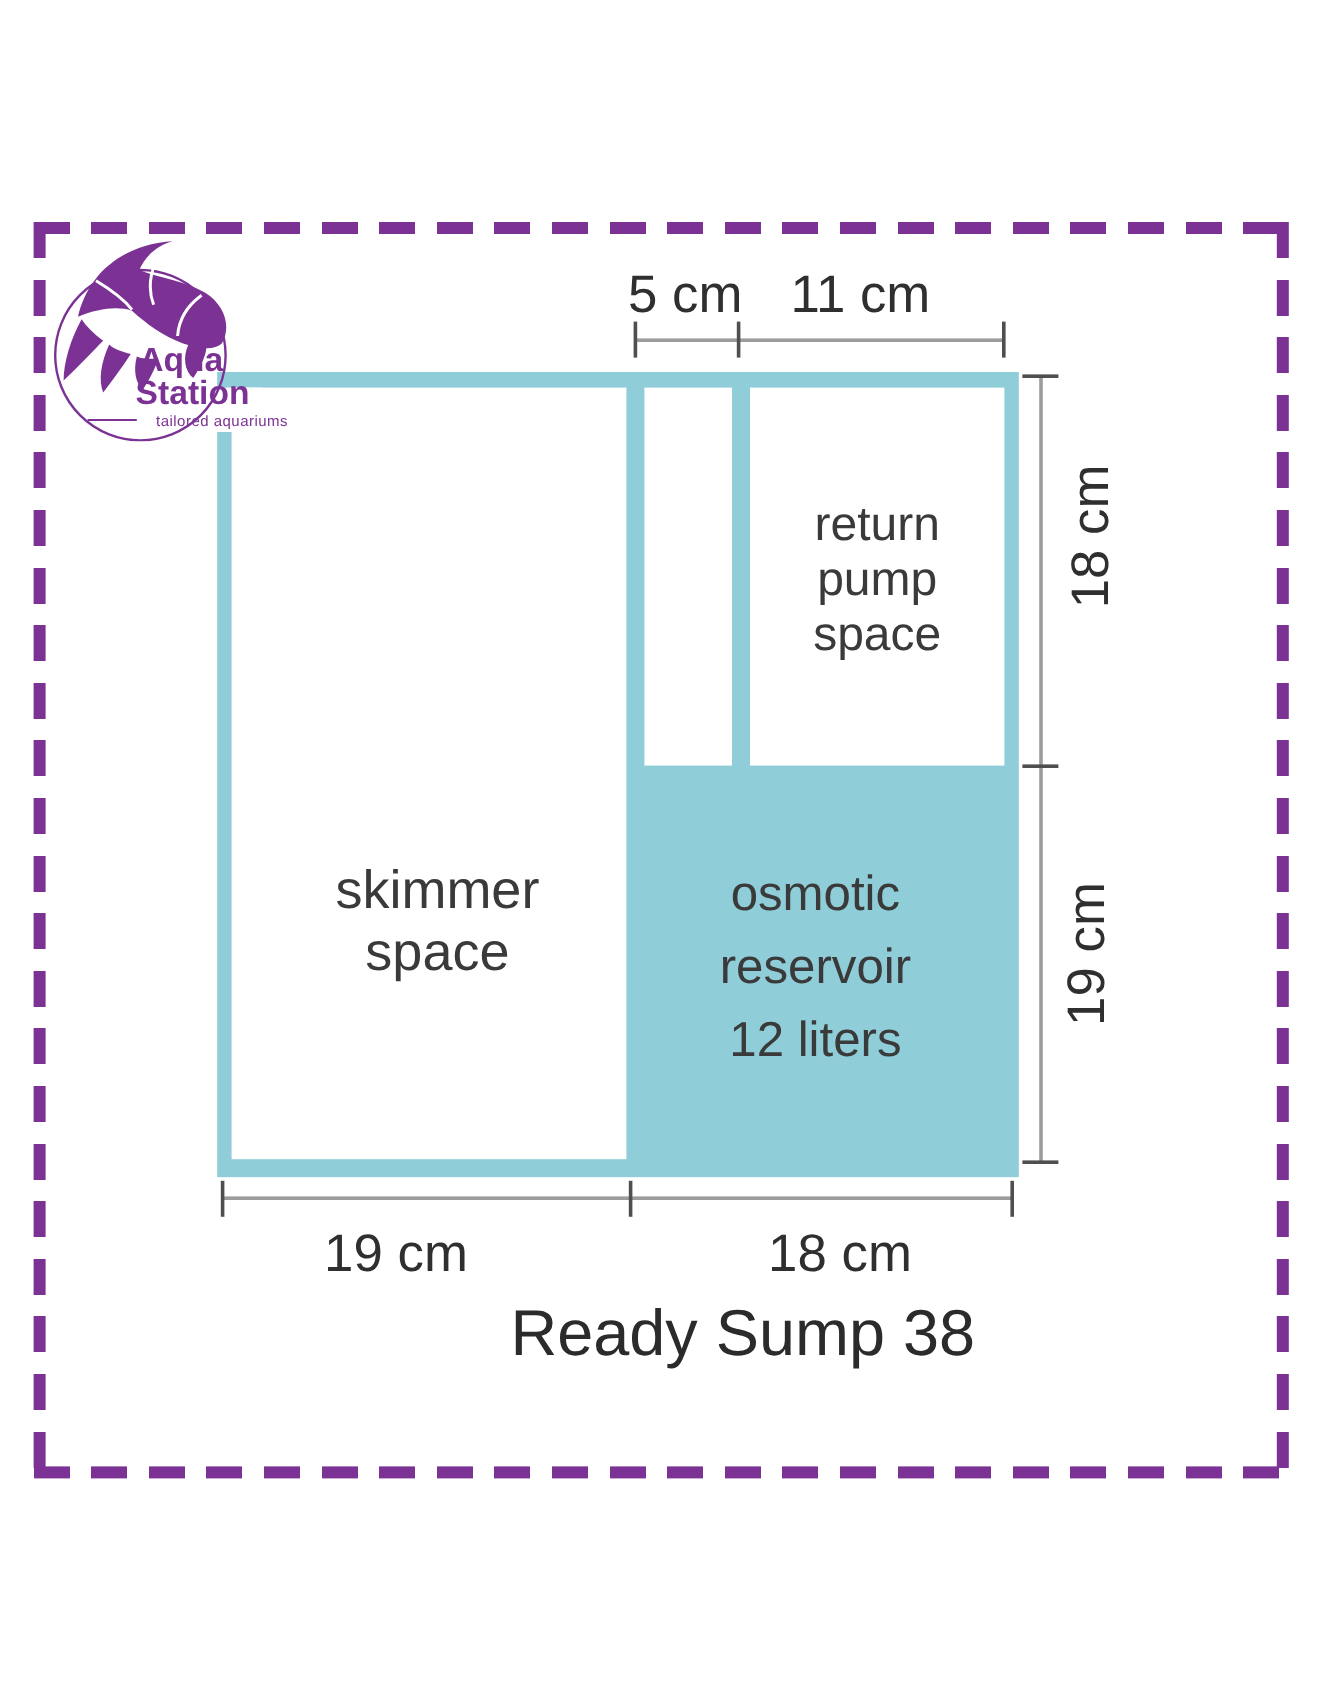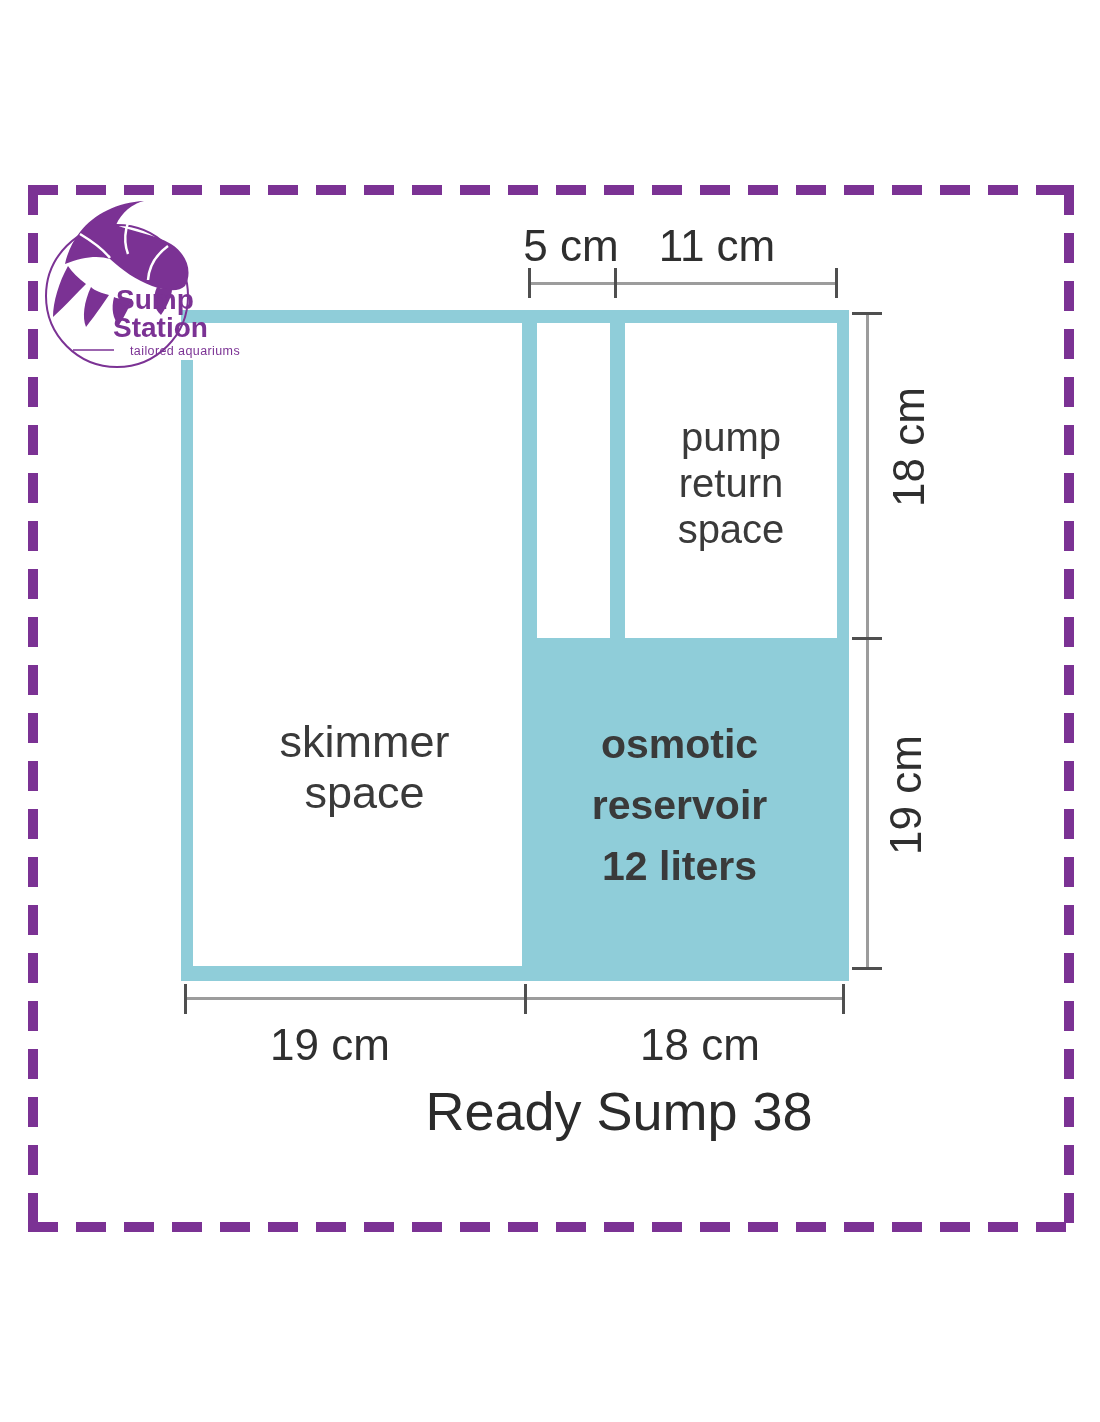--- a/index.html
+++ b/index.html
@@ -10,21 +10,21 @@
   
   .dash{position:absolute;background:transparent;}
   .dash.h{height:10px;background:repeating-linear-gradient(90deg,#7B3294 0 30px,transparent 30px 48px);}
   .dash.v{width:10px;background:repeating-linear-gradient(180deg,#7B3294 0 30px,transparent 30px 48px);}
   
   .sump-outer{position:absolute;left:181px;top:310px;width:668px;height:671px;background:#8FCDD9;}
   .box-white{position:absolute;background:#ffffff;}
   .comp-label{position:absolute;color:#3a3a3a;text-align:center;}
   .skimmer-label{left:193px;top:716px;width:343px;font-size:45px;line-height:51px;}
   .return-label{left:625px;top:414px;width:212px;font-size:40px;line-height:46px;}
-  .osmotic-label{left:522px;top:714px;width:315px;font-size:41px;line-height:61px;font-weight:bold;}
+  .osmotic-label{left:522px;top:714px;width:315px;font-size:41px;line-height:61px;}
   
   .dim-line{position:absolute;background:#9C9C9C;}
   .tick{position:absolute;background:#4F4F4F;}
   .tick.v{width:3px;height:30px;}
   .tick.hz{width:30px;height:3px;}
   .dim-label{
     position:absolute;color:#2F2F2F;font-size:44px;white-space:nowrap;
     transform:translate(-50%,-50%);
   }
   .dim-label.rot{transform:translate(-50%,-50%) rotate(-90deg);}
@@ -54,22 +54,22 @@
   <div class="sump-outer"></div>
   <div class="box-white" style="left:193px;top:323px;width:329px;height:643px;"></div>
   <div class="box-white" style="left:537px;top:323px;width:73px;height:315px;"></div>
   <div class="box-white" style="left:625px;top:323px;width:212px;height:315px;"></div>
 
   <div class="comp-label skimmer-label">
     <div>skimmer</div>
     <div>space</div>
   </div>
   <div class="comp-label return-label">
+    <div>return</div>
     <div>pump</div>
-    <div>return</div>
     <div>space</div>
   </div>
   <div class="comp-label osmotic-label">
     <div>osmotic</div>
     <div>reservoir</div>
     <div>12 liters</div>
   </div>
 
   <div class="dim-line" style="left:529px;top:282px;width:308px;height:3px;"></div>
   <div class="tick v" style="left:528px;top:268px;"></div>
@@ -104,17 +104,17 @@
       <path d="M51,89 C44,104 42,119 46,129 C57,115 65,103 69,97 C62,95 55,93 51,89 Z"></path>
       <path d="M74,99 C71,111 73,121 79,127 C86,116 90,107 92,101 C85,101 78,101 74,99 Z"></path>
       <path d="M117,89 C112,100 114,111 121,117 C128,107 132,97 132,91 C127,91 121,91 117,89 Z"></path>
     </g>
     <g fill="none" stroke="#ffffff" stroke-width="2.5">
       <path d="M98,6 C86,22 82,40 88,56"></path>
       <path d="M40,36 C50,42 62,50 70,60"></path>
       <path d="M128,48 C117,56 109,68 108,82"></path>
     </g>
   </svg>
-  <div class="brand a">Sump</div>
+  <div class="brand a">Aqua</div>
   <div class="brand s">Station</div>
   <div class="tagline">tailored aquariums</div>
 
 </div>
 
 </body></html>

